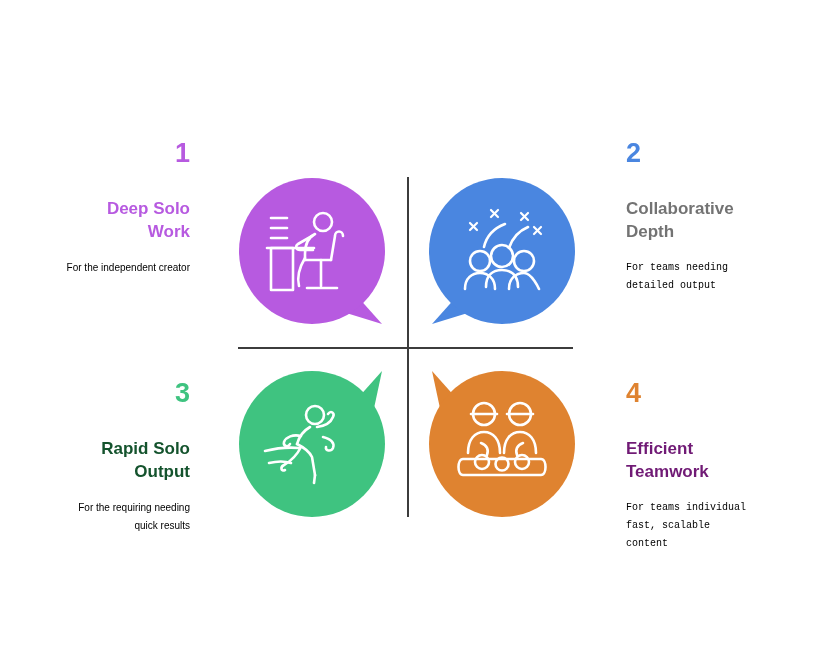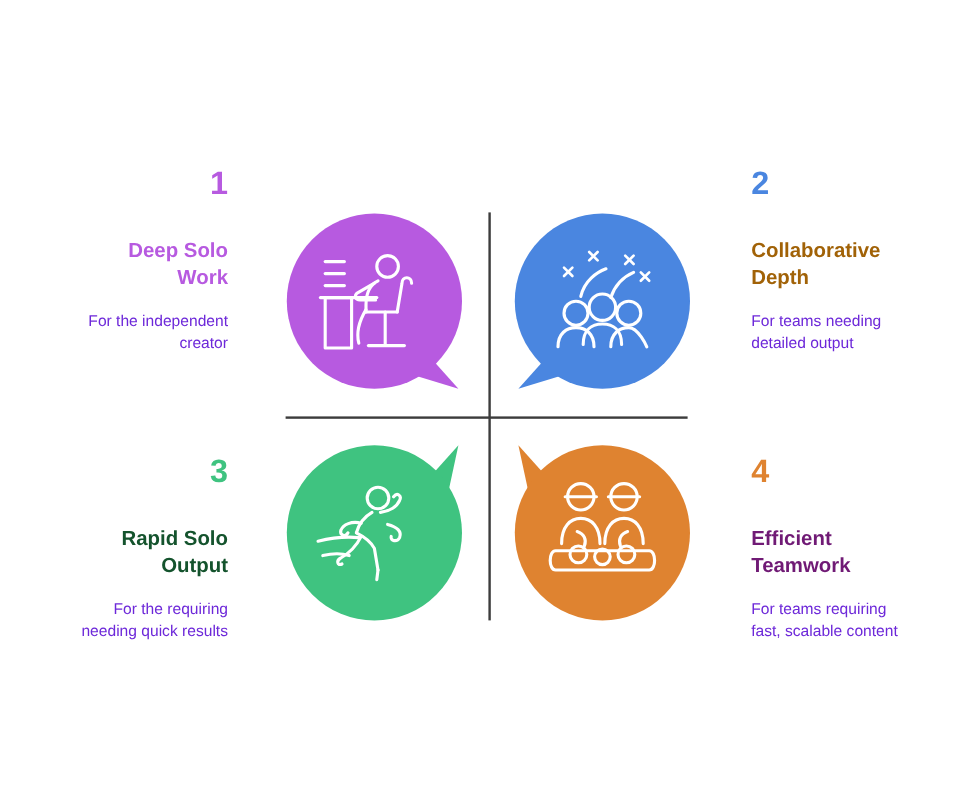--- a/index.html
+++ b/index.html
@@ -80,28 +80,28 @@
     font-size: 17px;
     font-weight: bold;
     line-height: 23px;
     margin: 0 0 10px 0;
     width: 130px;
   }
   .block.left .heading  { margin-left: auto; margin-right: 0; }
   .block.right .heading { margin-left: 0; margin-right: auto; }
 
   .desc {
-    font-size: 13px;
+    font-size: 10px;
     line-height: 18px;
-    color: #6d28d9;
+    color: #000000;
     margin: 16px;
     width: 132px;
   }
   .block.left .desc  { margin-left: auto; margin-right: 0; }
-  .block.right .desc { margin-left: 0; margin-right: auto; }
+  .block.right .desc { margin-left: 0; margin-right: auto; font-family: Liberation Mono, monospace; }
 </style>
 </head>
 <body style="background: rgb(255, 255, 255);">
 
 <div id="canvas">
 
   <div class="divider-v" style="background: rgb(60, 60, 60);"></div>
   <div class="divider-h" style="background: rgb(60, 60, 60);"></div>
 
   <div class="bubble" id="bubble-1">
@@ -221,29 +221,29 @@
   </div>
 
   <div class="block left" id="block-1">
     <div class="num" style="color: rgb(183, 90, 224);">1</div>
     <div class="heading" style="color: rgb(183, 90, 224);">Deep Solo Work</div>
     <div class="desc">For the independent creator</div>
   </div>
 
   <div class="block right" id="block-2">
     <div class="num" style="color: rgb(74, 134, 224);">2</div>
-    <div class="heading" style="color: #a16207;">Collaborative Depth</div>
+    <div class="heading" style="color: #737373;">Collaborative Depth</div>
     <div class="desc">For teams needing detailed output</div>
   </div>
 
   <div class="block left" id="block-3">
     <div class="num" style="color: rgb(63, 195, 128);">3</div>
     <div class="heading" style="color: #14532d;">Rapid Solo Output</div>
     <div class="desc">For the requiring needing quick results</div>
   </div>
 
   <div class="block right" id="block-4">
     <div class="num" style="color: rgb(223, 131, 48);">4</div>
     <div class="heading" style="color: #701a75;">Efficient Teamwork</div>
-    <div class="desc">For teams requiring fast, scalable content</div>
+    <div class="desc">For teams individual fast, scalable content</div>
   </div>
 
 </div>
 
 </body></html>

